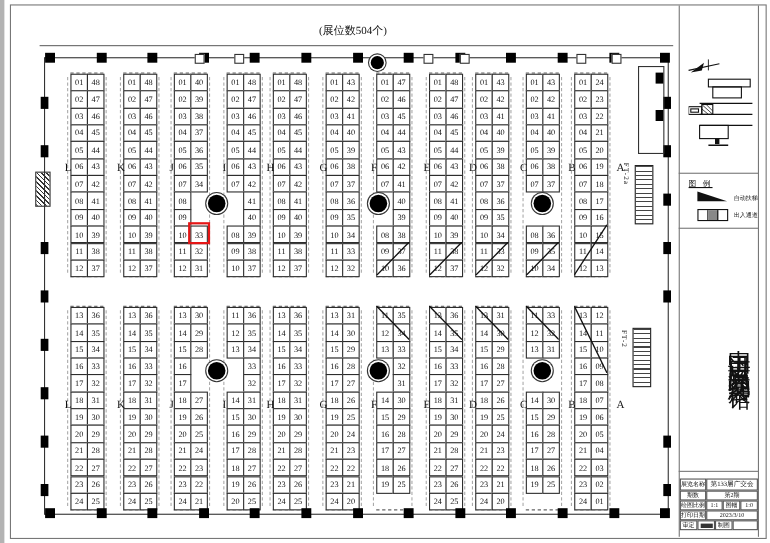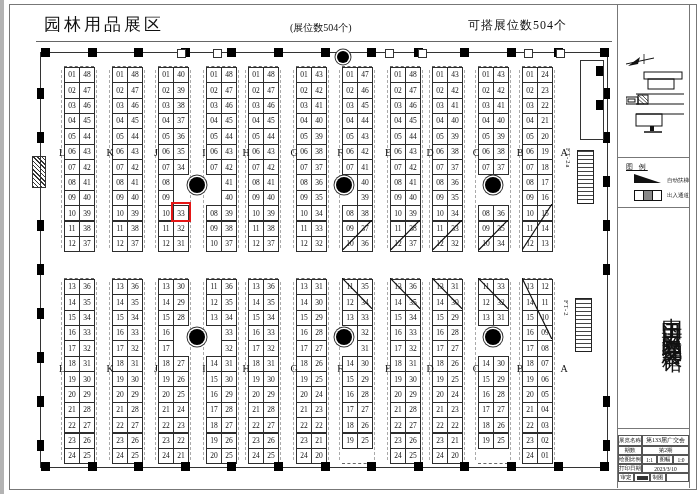--- a/index.html
+++ b/index.html
@@ -48,23 +48,21 @@
   .sig{width:11px;height:4px;background:#333;}
 </style>
 </head>
 <body>
 
 <div id="sheet">
 
   <div class="abs" style="left:0;top:0;width:4px;height:494px;background:#b3b3b3;"></div>
   <div class="frame" style="left:9px;top:4px;width:686px;height:484px;"></div>
 
-  <div class="hdr-title" style="left:44px;top:13px;">园林用品展区</div>
   <div class="hdr-count" style="left:290px;top:21px;">(展位数504个)</div>
-  <div class="hdr-build" style="left:468px;top:17px;">可搭展位数504个</div>
   <div class="line" style="left:36px;top:41px;width:576px;height:1px;"></div>
 
   <div id="plan-wall" style="left:40px;top:52px;width:566px;height:414px;"></div>
 
   <div id="plan-layer">
       <div class="strip" style="left: 64px; top: 66px; width: 30px; height: 184.2px;">
         <div class="cell" style="left: 0px; top: 0px; width: 16px; height: 16.35px;">01</div>
         <div class="cell" style="left: 15px; top: 0px; width: 16px; height: 16.35px;">48</div>
         <div class="cell" style="left: 0px; top: 15.35px; width: 16px; height: 16.35px;">02</div>
         <div class="cell" style="left: 15px; top: 15.35px; width: 16px; height: 16.35px;">47</div>

